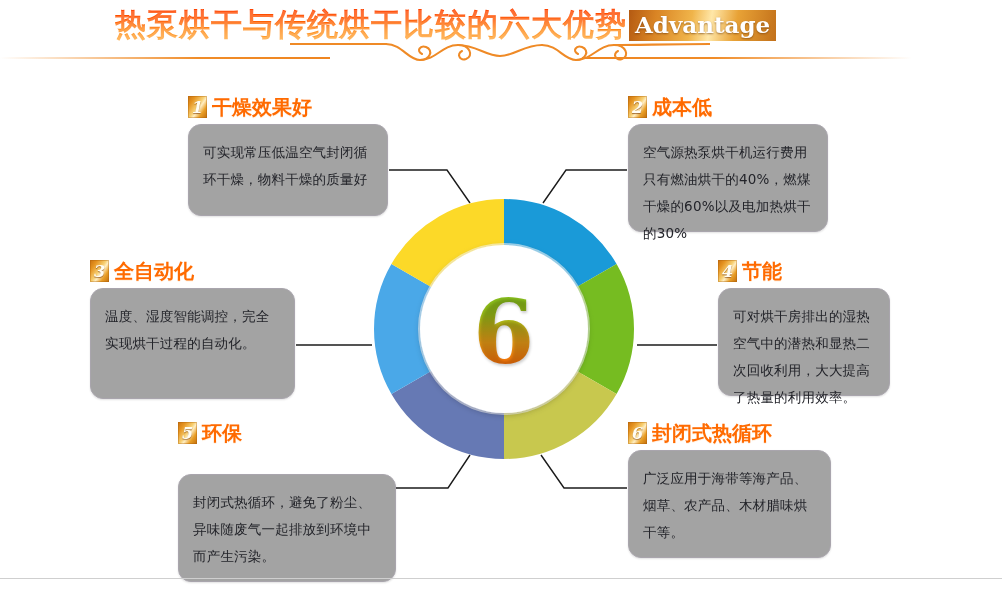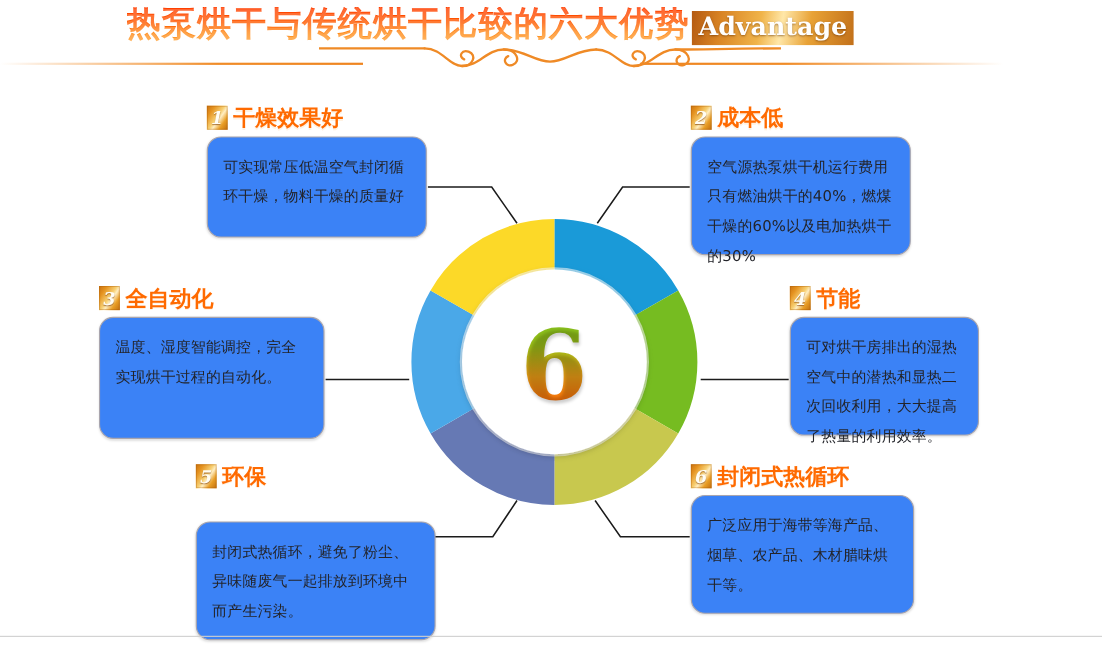--- a/index.html
+++ b/index.html
@@ -8,21 +8,21 @@
     background:#ffffff;
     font-family:"DejaVu Sans","Liberation Sans",sans-serif;
     overflow:hidden;position:relative;
   }
   .stage{position:absolute;left:0;top:0;width:1002px;height:592px;}
 
   
   .header{position:absolute;left:0;top:0;width:1002px;height:72px;}
   .title-row{position:absolute;left:115px;top:6px;display:flex;align-items:flex-end;}
   .title-text{
-    font-family:Liberation Mono, monospace;
+    font-family:Liberation Sans, sans-serif;
     font-size:31px;font-weight:bold;letter-spacing:1px;
     line-height:38px;
     background:linear-gradient(180deg,#ff3c00 0%,#ff5a00 38%,#ff8a1a 62%,#ffb347 100%);
     -webkit-background-clip:text;background-clip:text;
     -webkit-text-fill-color:transparent;color:#ff5a00;
     text-shadow:0 1px 0 rgba(255,255,255,.2);
     white-space:nowrap;
   }
   .advantage-badge{
     margin-left:2px;margin-bottom:3px;
@@ -82,21 +82,21 @@
     box-shadow:0 0 0 1px rgba(170,95,10,.35) inset;
   }
   .item-title{
     font-family:"DejaVu Sans","Liberation Sans",sans-serif;
     font-size:20px;font-weight:bold;line-height:24px;
     color:#ff6a00;white-space:nowrap;
     text-shadow:0 1px 0 rgba(255,230,200,.5);
   }
   .item-box{
     box-sizing:border-box;
-    background:#3b82f6;
+    background:#a3a3a3;
     border:1px solid #a9a5ad;
     border-radius:13px;
     padding:14px 14px 12px 14px;
     box-shadow:0 1px 2px rgba(0,0,0,.12);
   }
   .item-body{
     font-family:"DejaVu Sans","Liberation Sans",sans-serif;
     font-size:13.5px;line-height:27px;color:#23242a;
     letter-spacing:.2px;word-break:break-all;
   }

